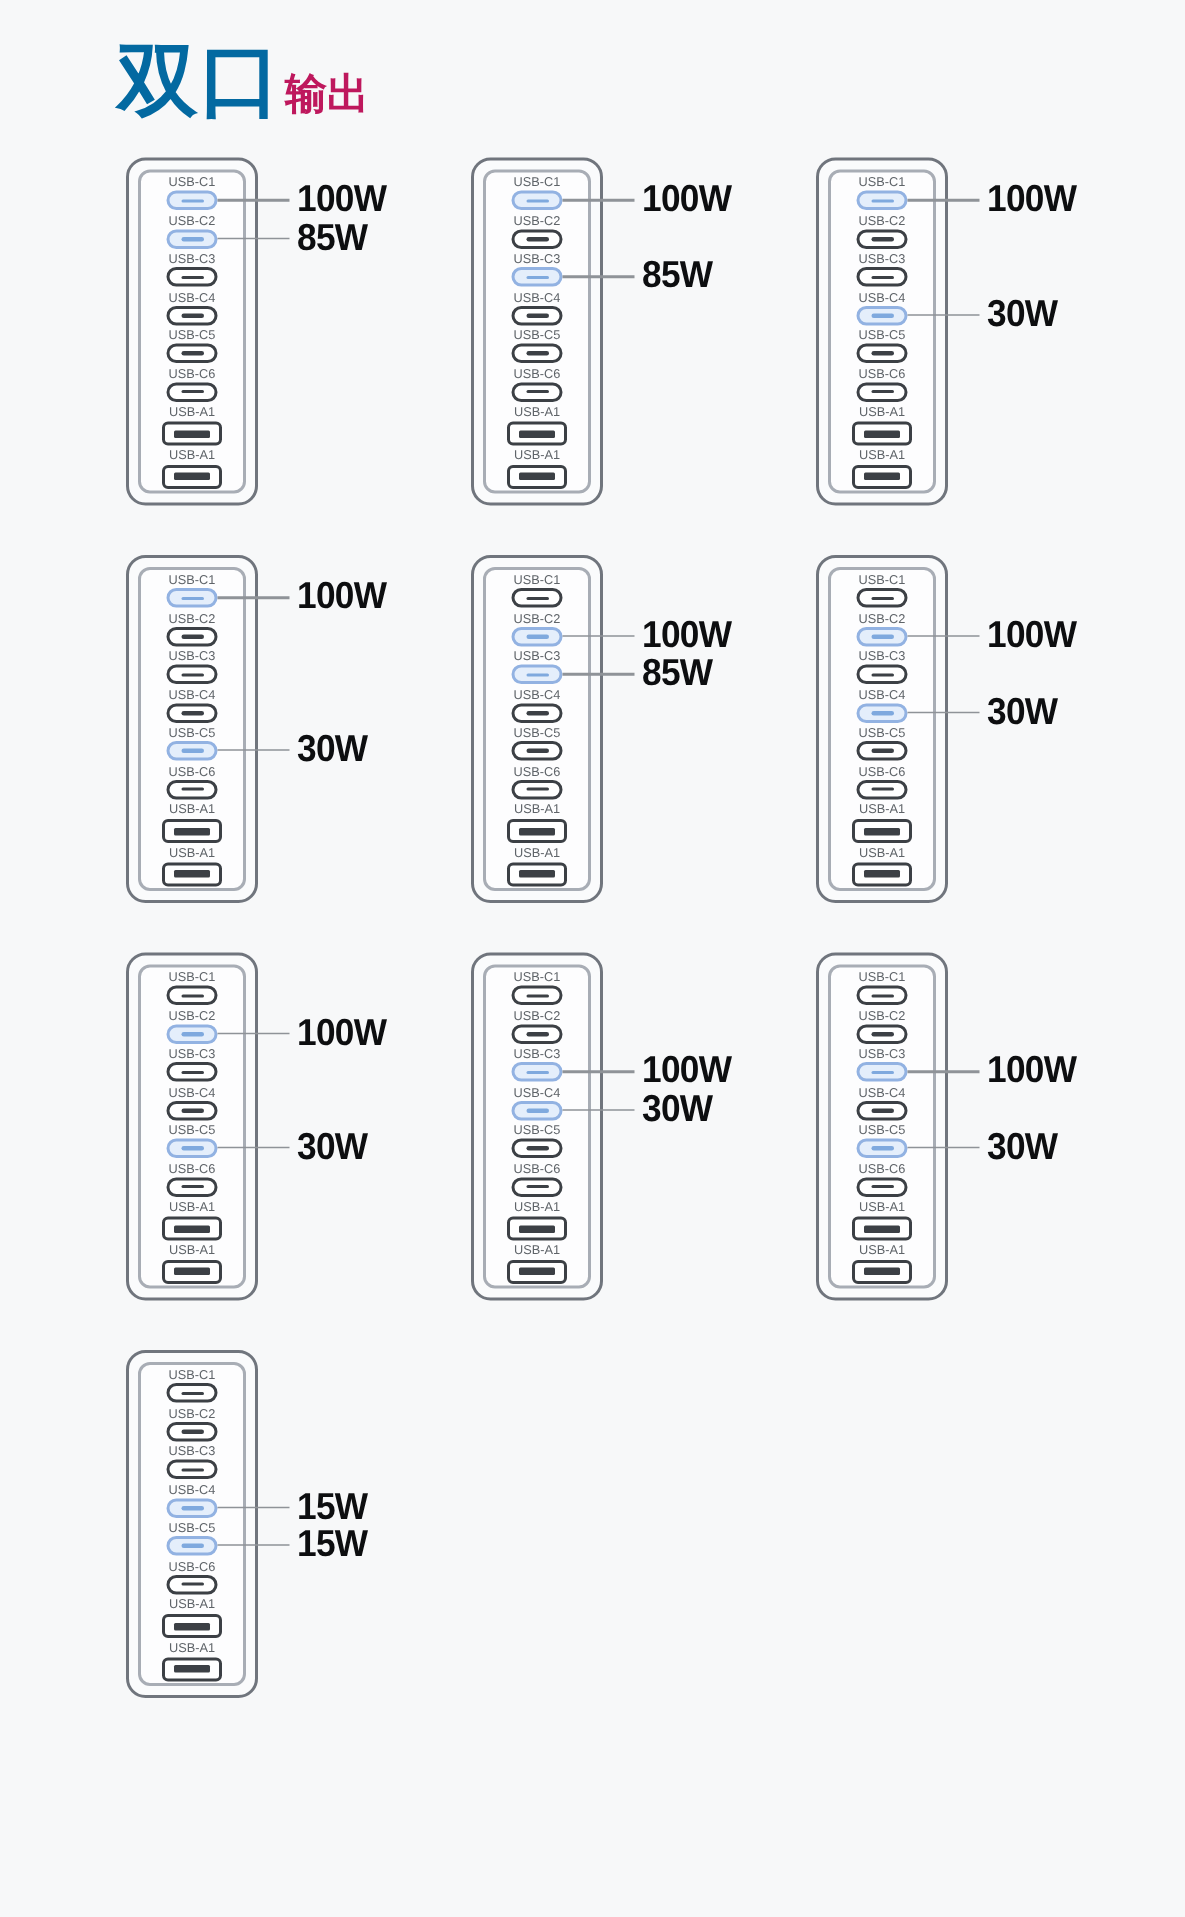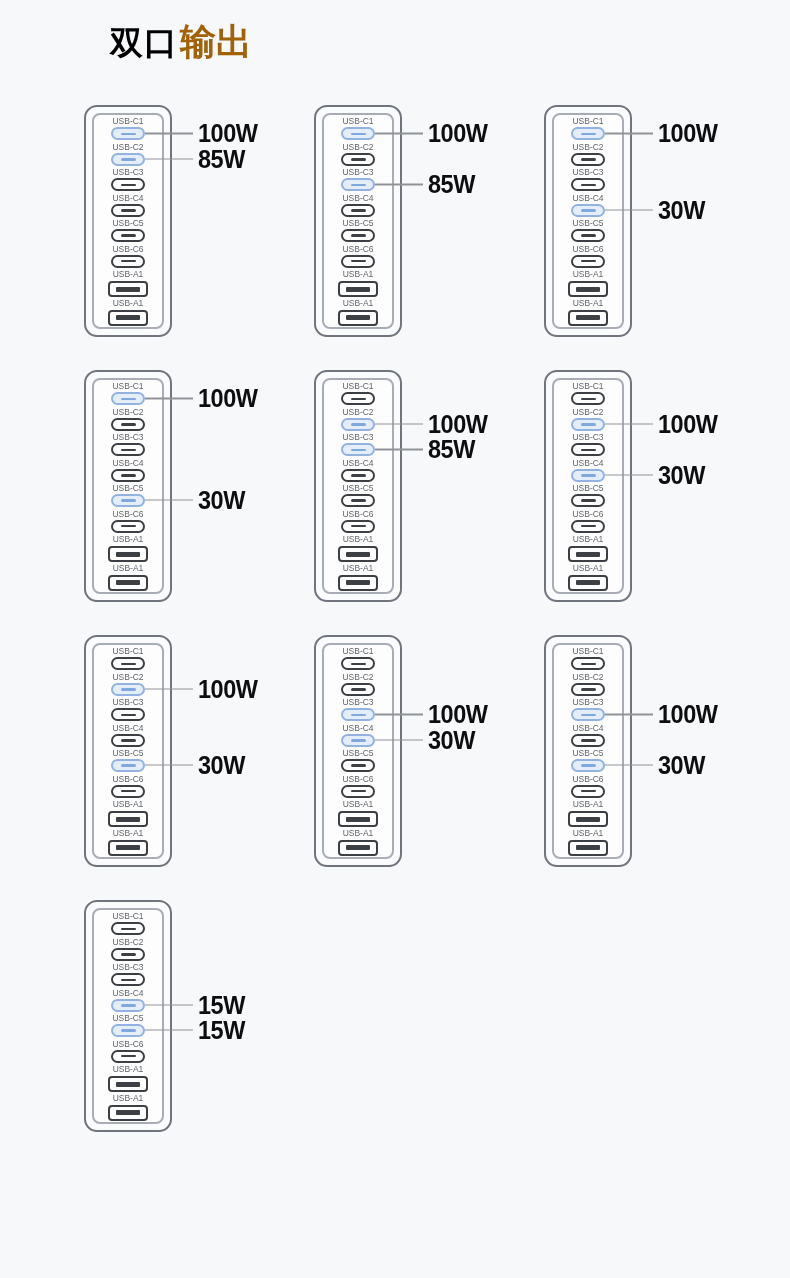--- a/index.html
+++ b/index.html
@@ -3,22 +3,22 @@
 <meta charset="utf-8">
 <style>
   html,body{margin:0;padding:0;}
   #page{
     position:relative; width:790px; height:1278px;
     background:#f7f8f9; overflow:hidden;
     font-family:"Liberation Sans","DejaVu Sans",sans-serif;
   }
   
   #title{position:absolute; left:78px; top:18px; white-space:nowrap;}
-  .title-main{font-size:33px; font-weight:bold; color:#000000; letter-spacing:1px;margin-left:32px;}
-  .title-sub{font-size:36px; font-weight:bold; color:#a16207; margin-left:2px;}
+  .title-main{font-size:54px; font-weight:bold; color:#0369a1; letter-spacing:1px;}
+  .title-sub{font-size:28px; font-weight:bold; color:#be185d; margin-left:2px;}
   
   #charger-grid{
     position:absolute; left:84px; top:105px;
     display:grid; grid-template-columns:repeat(3,88px);
     column-gap:142px; row-gap:33px;
   }
   .charger{position:relative; width:88px; height:232px;}
   .charger-body{
     position:absolute; inset:0; box-sizing:border-box;
     border:2px solid var(--body-border); border-radius:13px; background:#fafbfc;

